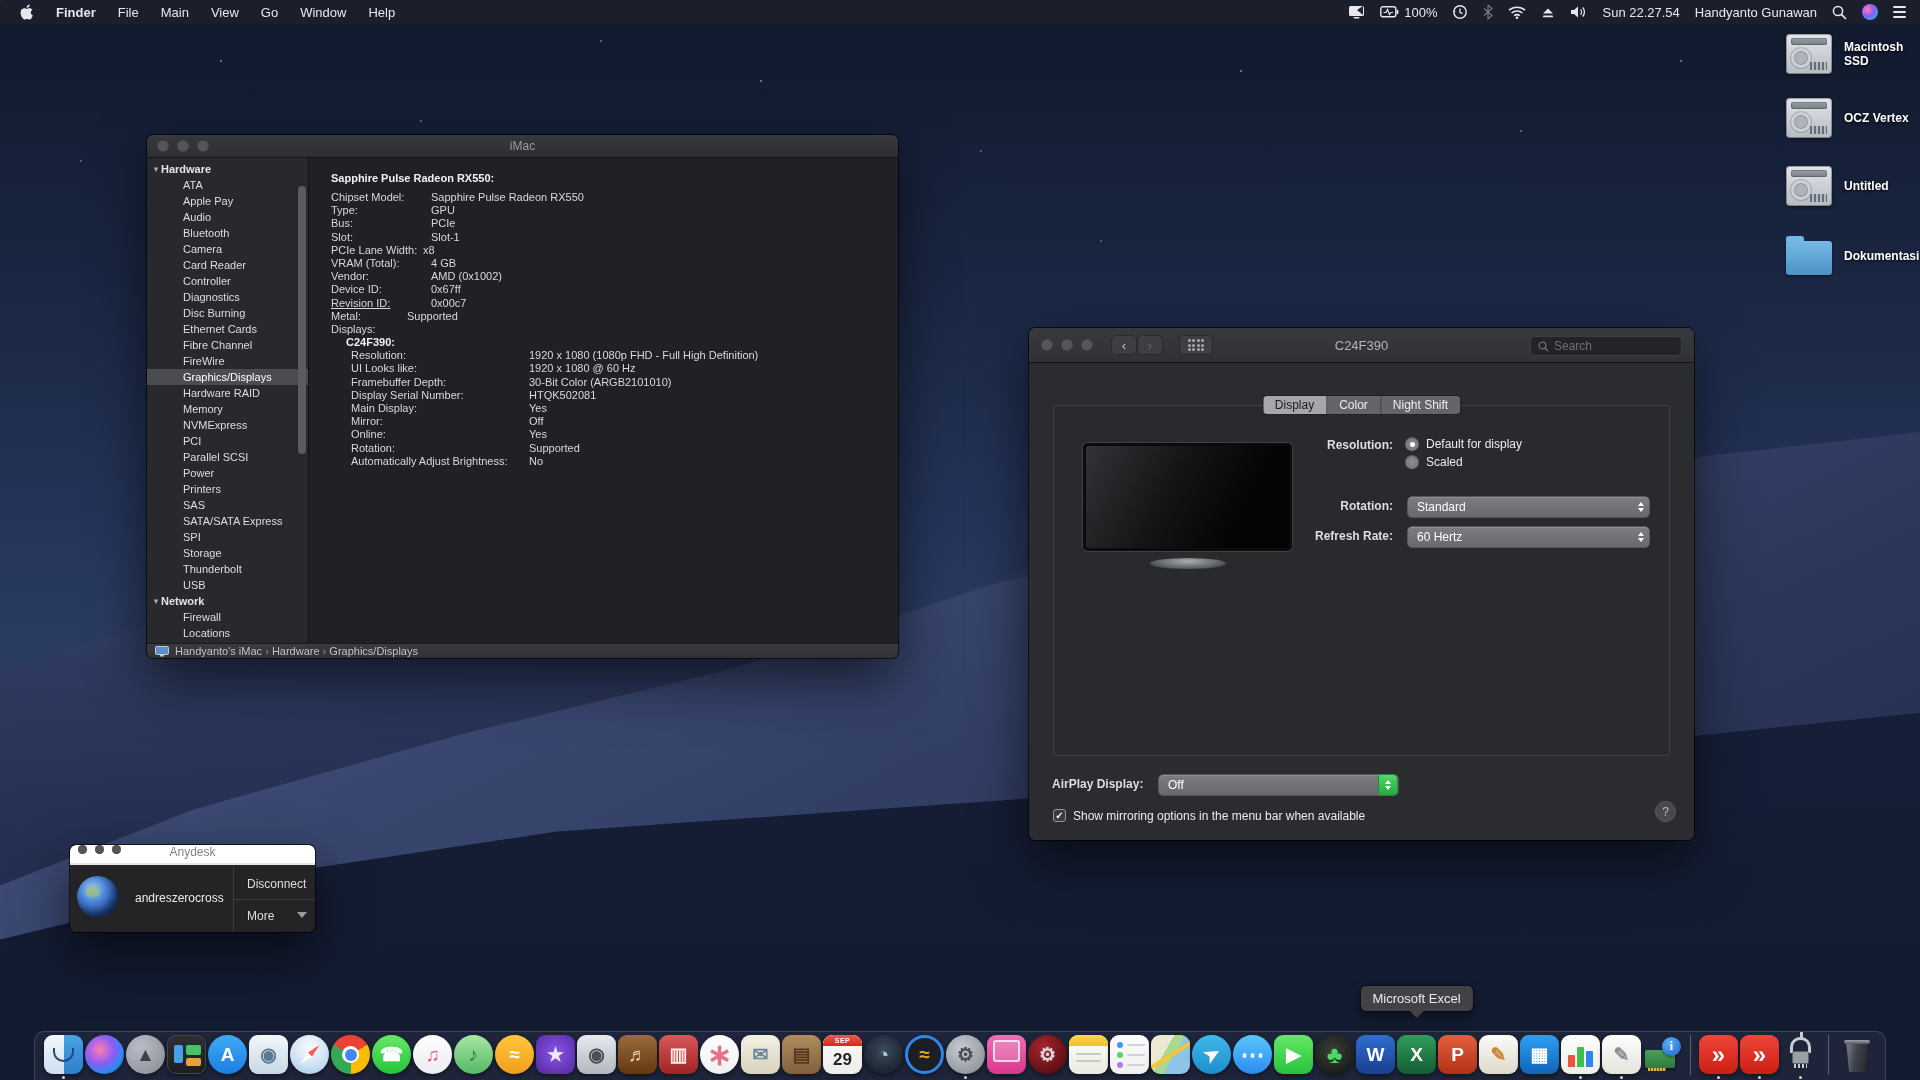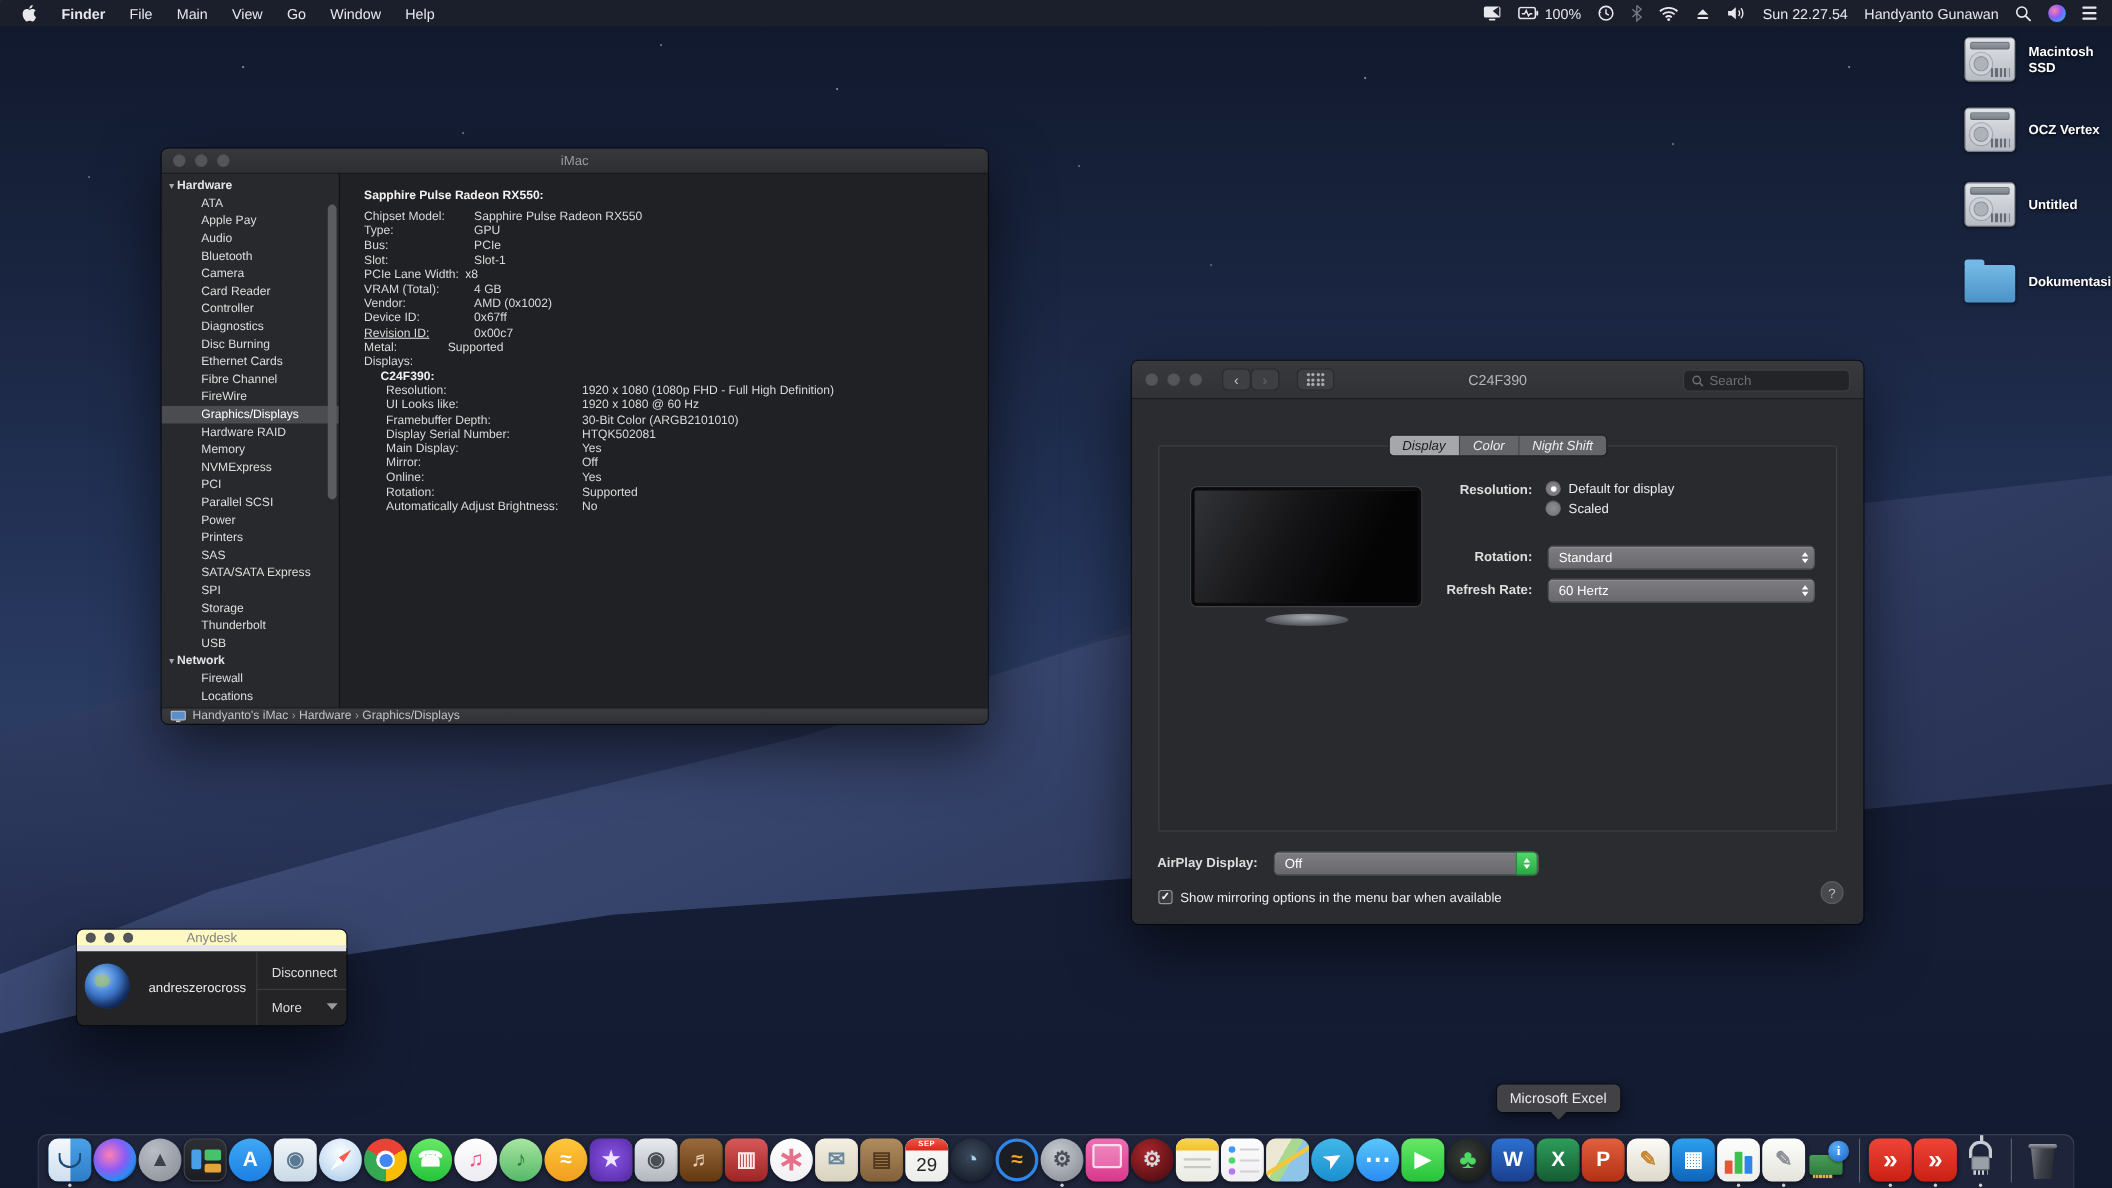--- a/index.html
+++ b/index.html
@@ -84,21 +84,21 @@
   .gridbtn{width:34px;height:20px;border-radius:5px;background:#3e3f43;border:1px solid #2a2a2d;
     margin-left:16px;display:grid;grid-template-columns:repeat(4,3px);grid-template-rows:repeat(3,3px);
     gap:1.5px;justify-content:center;align-content:center;}
   .gridbtn i{background:#ababaf;border-radius:50%;}
   .dw-search{position:absolute;right:12px;top:8px;width:152px;height:20px;border-radius:5px;
     background:#232427;border:1px solid #3d3e41;display:flex;align-items:center;gap:5px;padding:0 7px;
     color:#6f6f73;font-size:12px;}
   .seg-wrap{position:absolute;left:50%;transform:translateX(-50%);top:67px;display:flex;height:20px;
     border-radius:5px;overflow:hidden;border:1px solid #202023;z-index:5;}
   .seg{padding:0 12px;display:flex;align-items:center;font-size:12px;background:#646569;color:#ececef;
-    border-right:1px solid #47474b;font-style:italic;}
+    border-right:1px solid #47474b;}
   .seg:last-child{border-right:none;}
   .seg.active{background:#a6a7ab;color:#1c1c1e;}
   .dw-box{position:absolute;left:24px;top:77px;width:617px;height:351px;border:1px solid #404144;
     border-radius:2px;background:#292a2d;}
   .dw-monitor{position:absolute;left:54px;top:115px;width:209px;height:108px;border-radius:5px;
     background:linear-gradient(118deg,#323337 0%,#141416 42%,#040405 75%);
     border:3px solid #0b0b0c;box-shadow:0 0 0 1px #404145;}
   .dw-neck{position:absolute;left:147px;top:226px;width:24px;height:6px;background:#2c2d30;}
   .dw-base{position:absolute;left:121px;top:230px;width:76px;height:11px;border-radius:50%;
     background:radial-gradient(ellipse at 50% 30%,#a8abb1,#4c4f55 75%);}
@@ -119,22 +119,22 @@
     background:linear-gradient(#53d769,#28a745);border:1px solid #1f8a38;display:flex;flex-direction:column;
     justify-content:center;align-items:center;gap:2px;}
   .checkbox{position:absolute;width:13px;height:13px;border-radius:3px;background:#3a3b3e;
     border:1px solid #97979b;color:#fff;font-size:10px;line-height:11px;text-align:center;font-weight:bold;}
   .chk-label{position:absolute;color:#ececee;font-size:12px;}
   .helpbtn{position:absolute;width:21px;height:21px;border-radius:50%;background:#48494d;border:1px solid #5b5c60;
     color:#bcbcc0;font-size:12px;display:flex;align-items:center;justify-content:center;}
 
   
   .ad{left:70px;top:845px;width:245px;height:87px;background:#242427;z-index:20;overflow:hidden;}
-  .ad-titlebar{position:relative;height:20px;display:flex;align-items:center;padding-left:8px;
-    background:#fef9c3;border-bottom:6px solid #e5e5e5;border-radius:6px 6px 0 0;}
+  .ad-titlebar{position:relative;height:20px;display:flex;align-items:flex-start;padding-left:8px;
+    background:#ffffff;border-bottom:2px solid #e5e5e5;border-radius:6px 6px 0 0;}
   .ad-title{position:absolute;left:0;right:0;text-align:center;color:#828286;font-size:12px;}
   .ad-body{position:relative;height:67px;}
   .ad-globe{position:absolute;left:7px;top:11px;width:41px;height:41px;border-radius:50%;
     background:radial-gradient(circle at 38% 32%,#9ecbf0 0%,#4a86d8 35%,#1e4a9a 75%,#102a58 100%);
     box-shadow:inset -4px -5px 8px rgba(0,0,10,.5);}
   .ad-globe::after{content:"";position:absolute;left:9px;top:10px;width:14px;height:11px;border-radius:45% 60% 50% 40%;
     background:rgba(154,190,120,.75);}
   .ad-user{position:absolute;left:65px;top:26px;color:#eaeaec;font-size:12px;}
   .ad-vline{position:absolute;left:163px;top:1px;bottom:0;width:1px;background:#3c3c40;}
   .ad-hline{position:absolute;left:163px;right:0;top:34px;height:1px;background:#3c3c40;}
@@ -187,21 +187,21 @@
   .cc::after{content:"";position:absolute;left:2.5px;top:2.5px;width:12px;height:12px;border-radius:50%;background:#4285f4;}
   .mission{background:linear-gradient(#2d2f34,#1c1d21);border:1px solid #45474d;}
   .m1{position:absolute;left:6px;top:9px;width:9px;height:18px;background:#4aa0e8;border-radius:2px;}
   .m2{position:absolute;left:18px;top:9px;width:15px;height:10px;background:#48c26a;border-radius:2px;}
   .m3{position:absolute;left:18px;top:22px;width:15px;height:8px;background:#e8a23a;border-radius:2px;}
   .cal{background:linear-gradient(#fbfbfa,#ececea);}
   .cal-top{position:absolute;left:0;top:0;right:0;height:11px;border-radius:9px 9px 0 0;
     background:linear-gradient(#f55549,#d8281c);color:#fff;font-size:7px;font-weight:bold;
     display:flex;align-items:center;justify-content:center;letter-spacing:.5px;}
   .cal-num{position:absolute;left:0;top:11px;right:0;bottom:0;display:flex;align-items:center;justify-content:center;
-    color:#242426;font-size:17px;font-weight:400;}
+    color:#242426;font-size:17px;font-weight:700;}
   .notes{background:linear-gradient(#fcfcf9,#ebebe4);}
   .nt{position:absolute;left:0;top:0;right:0;height:11px;border-radius:9px 9px 0 0;
     background:linear-gradient(#f8d84a,#f0c02e);}
   .nl{position:absolute;left:7px;right:7px;height:2px;background:#c9c9c2;border-radius:1px;}
   .nl.l1{top:18px;} .nl.l2{top:25px;}
   .rem{background:linear-gradient(#fdfdfd,#efeff2);}
   .rd{position:absolute;left:7px;width:6px;height:6px;border-radius:50%;}
   .rd::after{content:"";position:absolute;left:10px;top:2px;width:18px;height:2px;background:#d2d2d6;border-radius:1px;}
   .rd.r1{top:7px;background:#3b99fc;} .rd.r2{top:17px;background:#4cd964;} .rd.r3{top:27px;background:#b678f2;}
   .numbers{background:linear-gradient(#fdfdfc,#eeeeea);}

